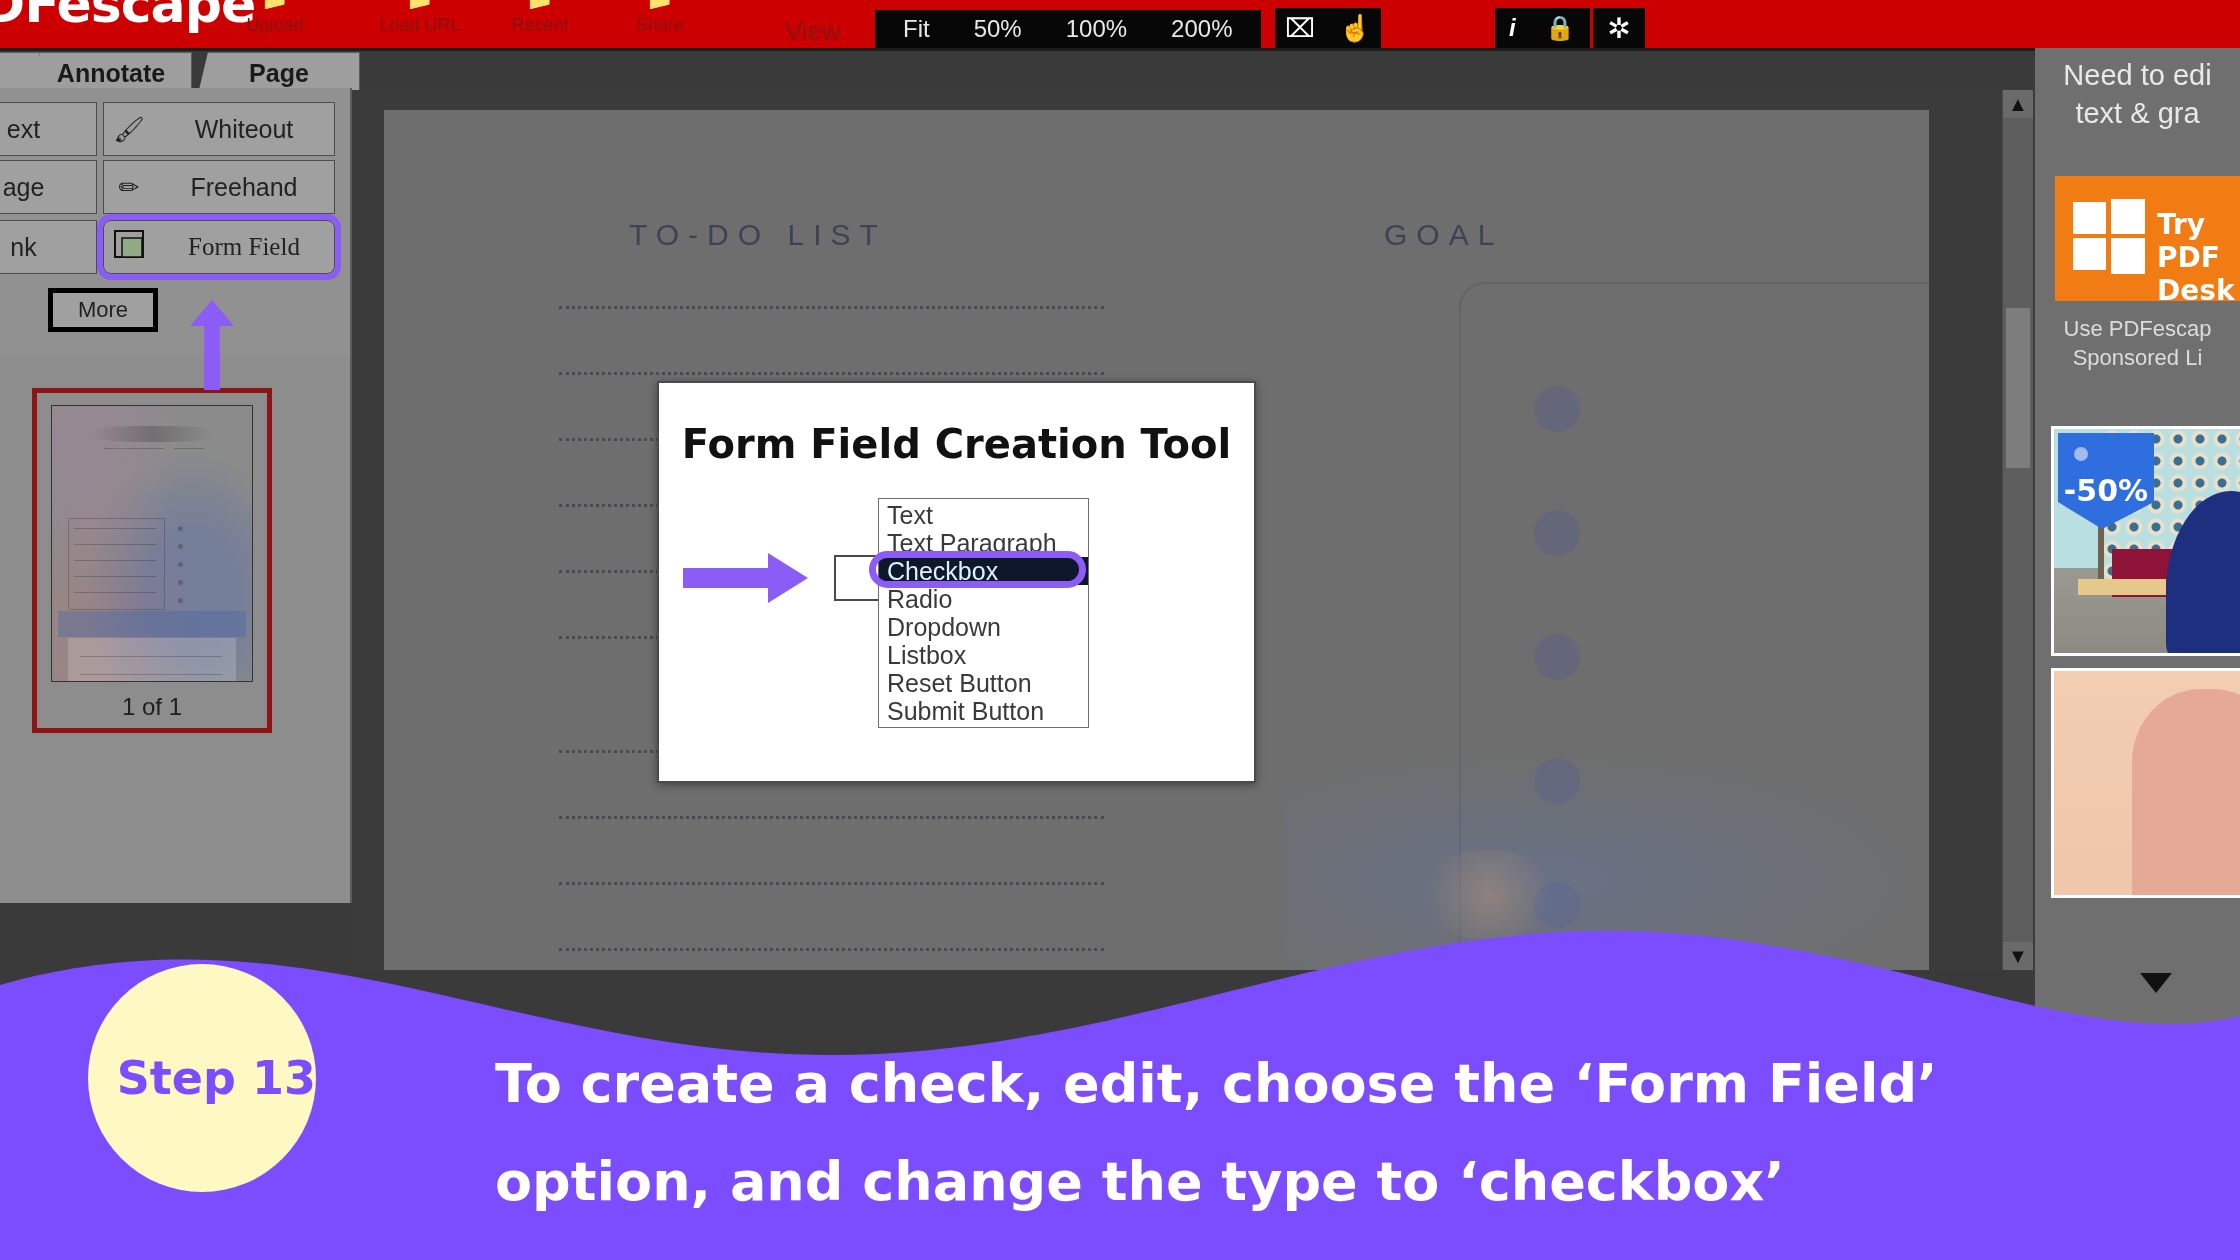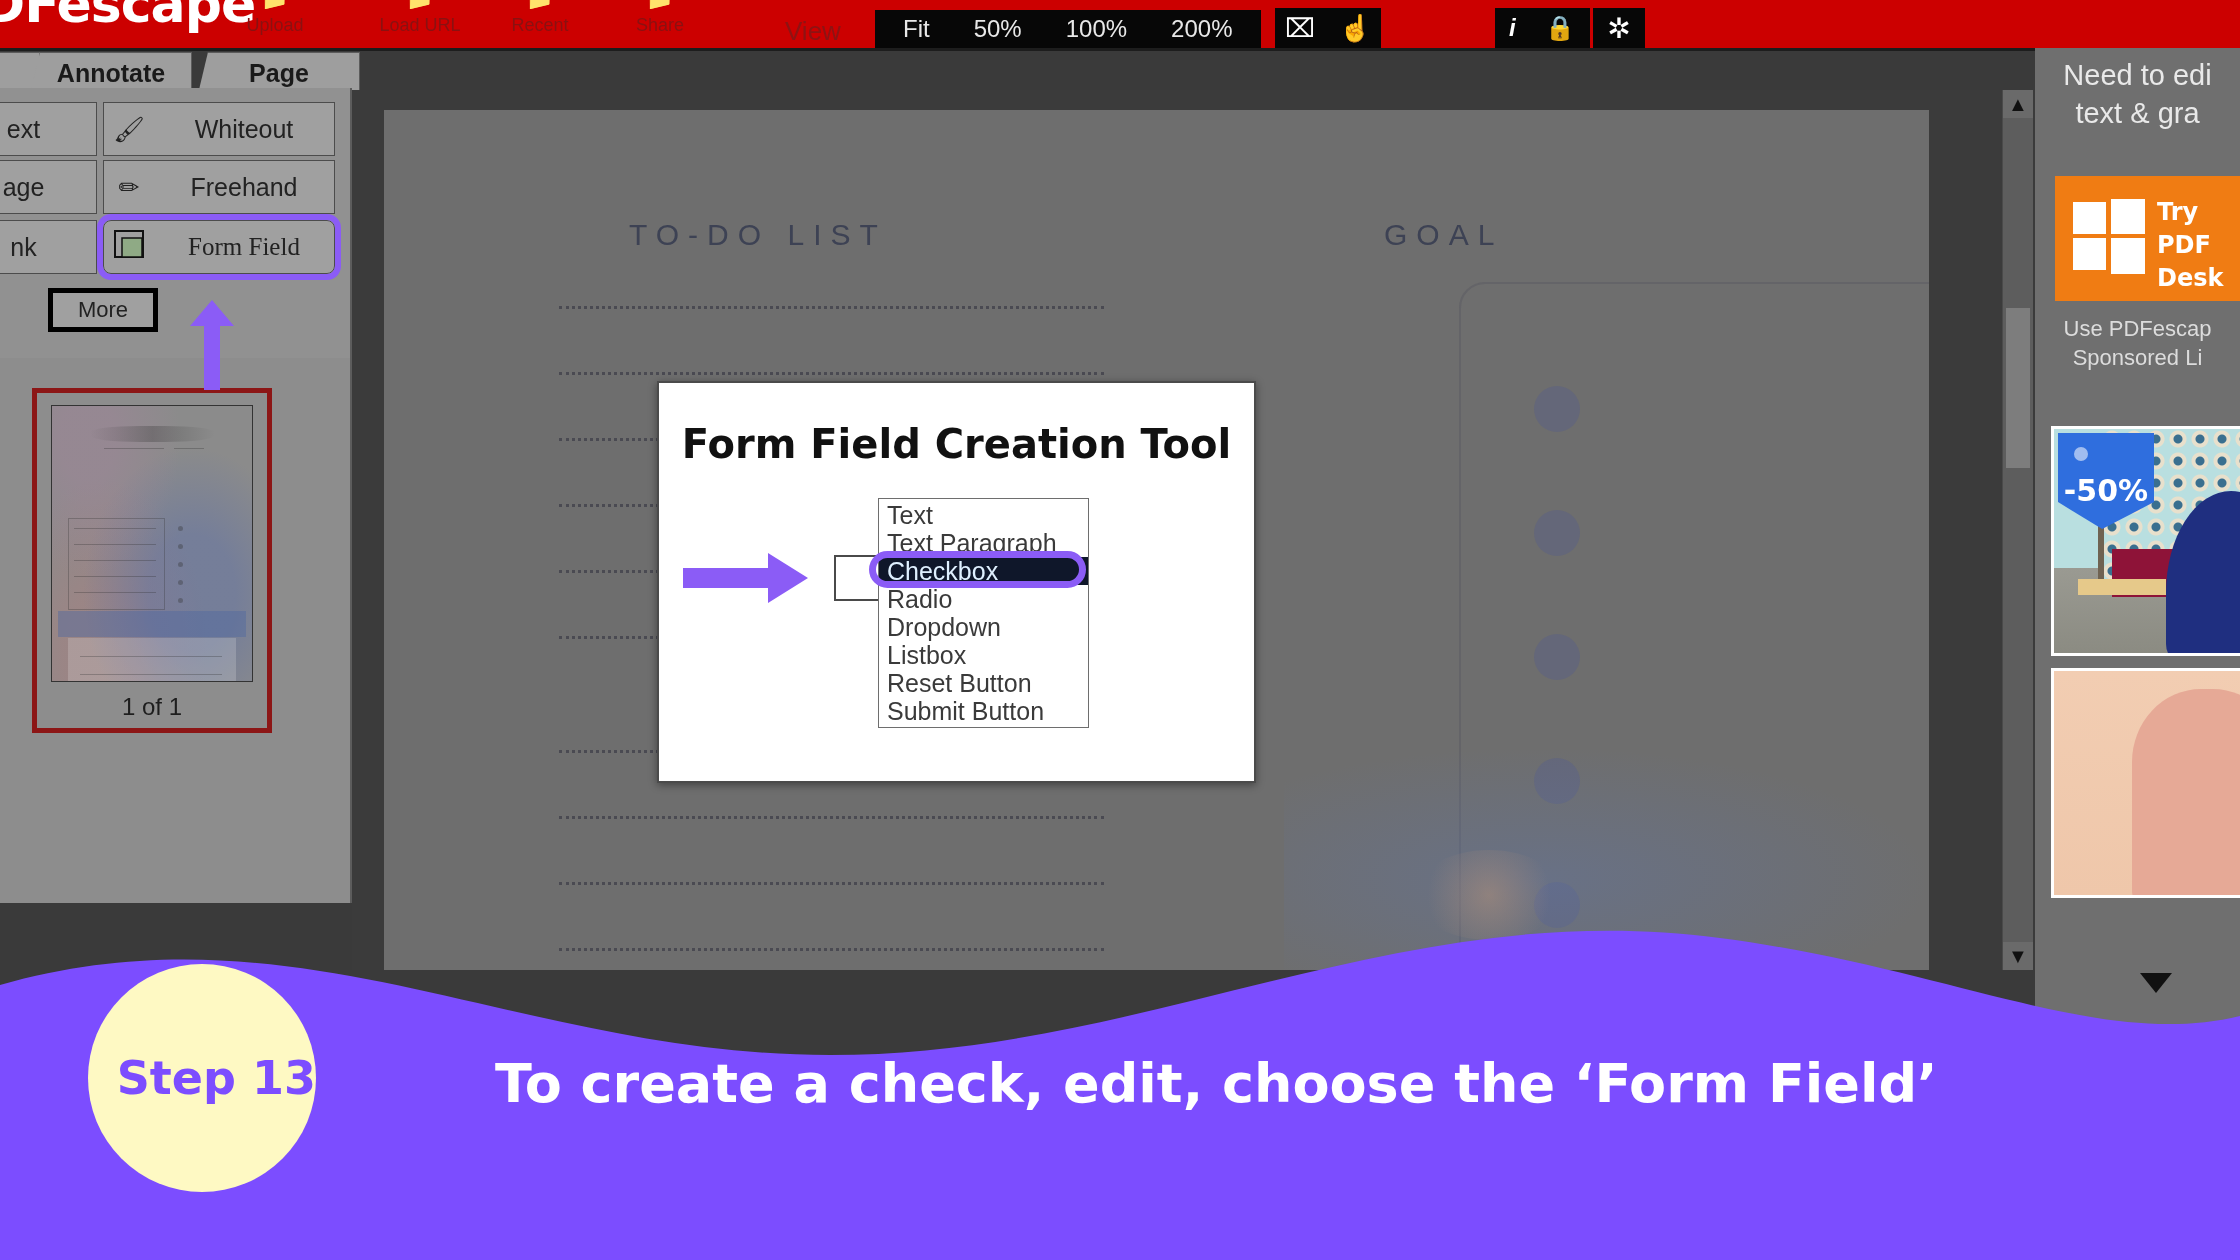--- a/index.html
+++ b/index.html
@@ -247,22 +247,22 @@
   }
   .ad-orange{
     position:absolute;left:20px;top:128px;width:225px;height:125px;
     background:#f07c13;
   }
   .winlogo{
     position:absolute;left:18px;top:26px;width:72px;height:70px;
   }
   .winlogo span{position:absolute;background:#fff;}
   .ad-orange .ad-txt{
-    position:absolute;left:102px;top:20px;
-    color:#fff;font-size:24px;font-weight:bold;line-height:33px;
+    position:absolute;left:102px;top:32px;
+    color:#fff;font-size:28px;font-weight:bold;line-height:33px;
     font-family:"DejaVu Sans", sans-serif;
   }
   .ad-sub{
     position:absolute;left:0;right:0;top:266px;text-align:center;
     color:#dcdcdc;font-size:22px;line-height:29px;
   }
   .adimg1{
     position:absolute;left:16px;top:378px;width:240px;height:230px;
     background:
       linear-gradient(180deg,#b9dfe0 0%,#b9dfe0 62%,#9a9a92 62%,#8b8b82 100%);
@@ -564,15 +564,16 @@
       <path d="M0,95 C300,10 520,165 830,165 C1150,165 1400,5 1720,48 C1950,78 2100,160 2240,126 L2240,370 L0,370 Z" fill="#7c4dff"></path>
     </svg>
   </div>
 
   <div class="stepcircle">
     <span class="steptxt">Step 13</span>
   </div>
 
   <div class="caption">
     <span class="l1">To create a check, edit, choose the ‘Form Field’</span>
+    <span class="l2">option, and change the type to ‘checkbox’</span>
   </div>
 
 </div>
 
 </body></html>

